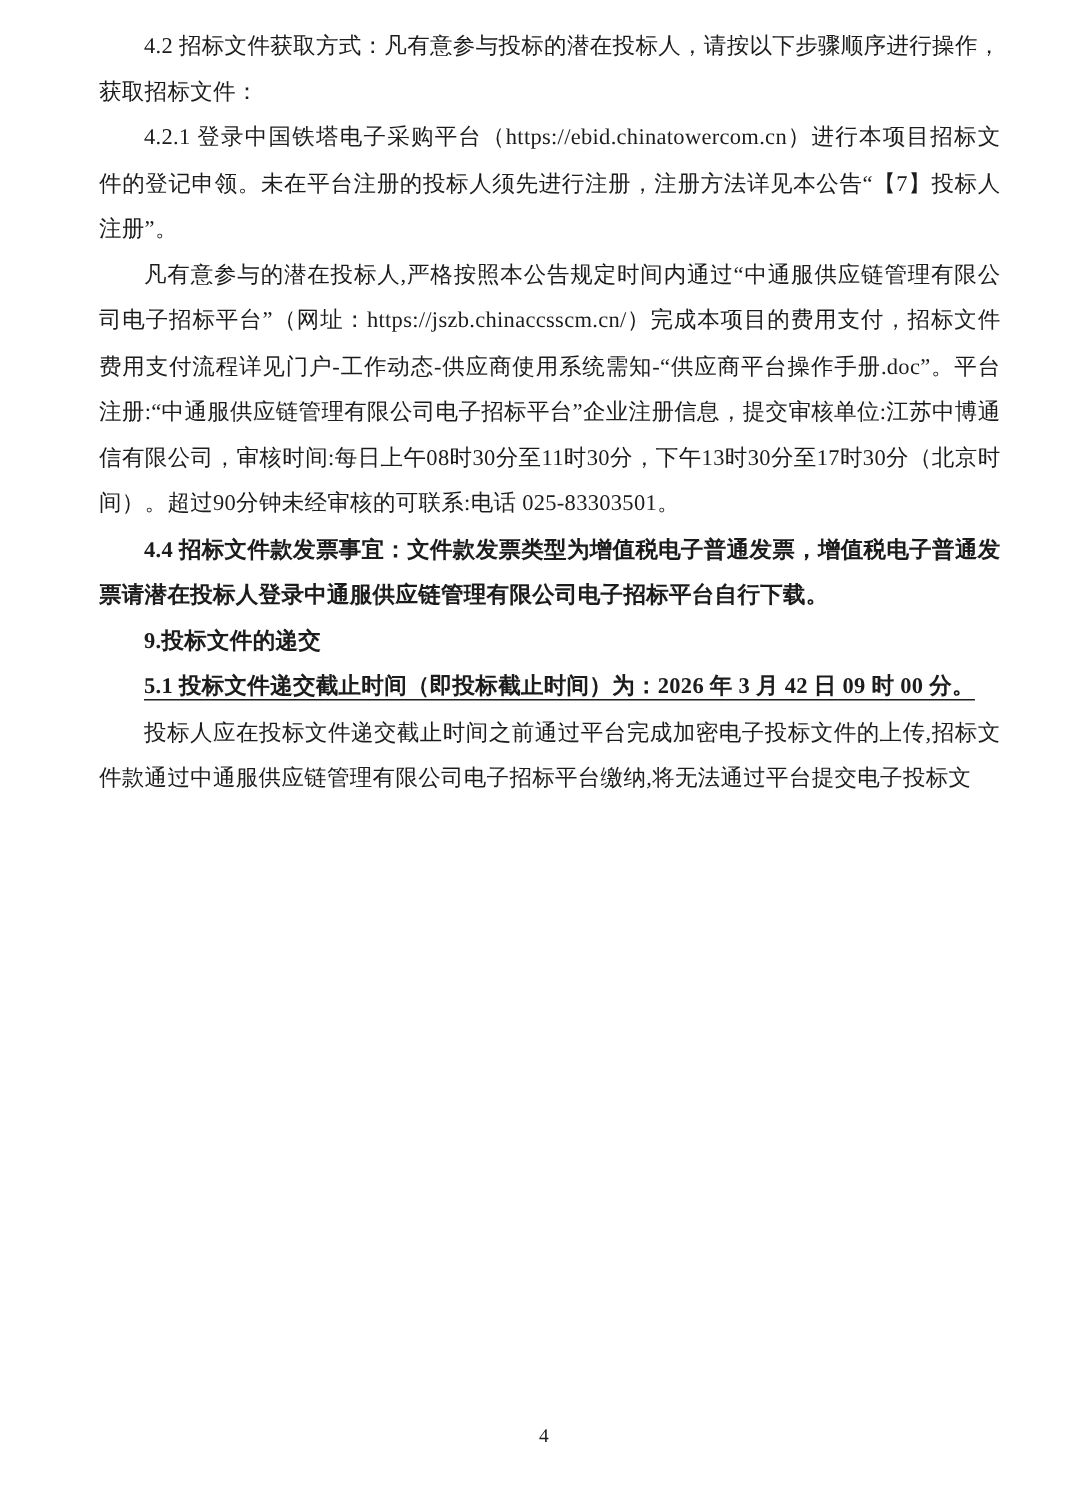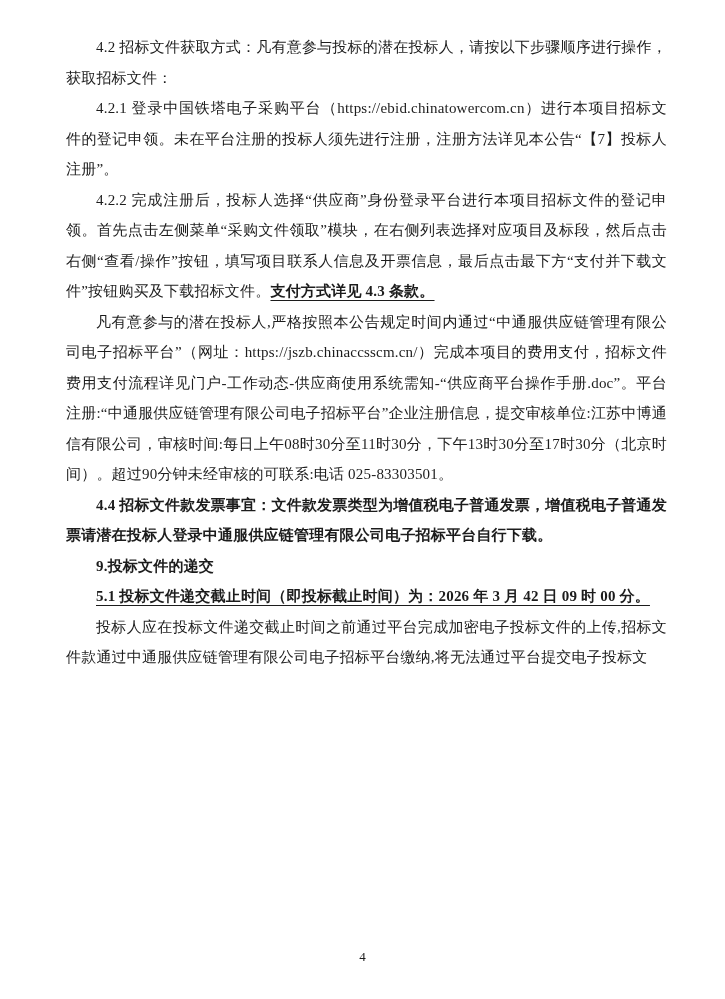--- a/index.html
+++ b/index.html
@@ -7,21 +7,21 @@
     width: 725px;
     height: 999px;
     background: #ffffff;
     position: relative;
     overflow: hidden;
     font-family: "Liberation Serif", "DejaVu Serif", serif;
     color: #1c1c1c;
   }
   .doc-body {
     position: absolute;
-    top: 32px;
+    top: 16px;
     left: 66px;
     right: 58px;
   }
   .para {
     font-size: 15px;
     line-height: 30.5px;
     text-align: justify;
     text-indent: 2em;
     margin: 0;
     letter-spacing: 0.2px;
@@ -45,21 +45,20 @@
     color: #1c1c1c;
   }
 </style>
 </head>
 <body>
 
 <div class="page">
   <div class="doc-body">
       <div class="para"><span class="run-normal">4.2 招标文件获取方式：凡有意参与投标的潜在投标人，请按以下步骤顺序进行操作，获取招标文件：</span></div>
       <div class="para"><span class="run-normal">4.2.1 登录中国铁塔电子采购平台（https://ebid.chinatowercom.cn）进行本项目招标文件的登记申领。未在平台注册的投标人须先进行注册，注册方法详见本公告“【7】投标人注册”。</span></div>
-      <div class="para"><span class="run-normal">4.2.2 完成注册后，投标人选择“供应商”身份登录平台进行本项目招标文件的登记申领。首先点击左侧菜单“采购文件领取”模块，在右侧列表选择对应项目及标段，然后点击右侧“查看/操作”按钮，填写项目联系人信息及开票信息，最后点击最下方“支付并下载文件”按钮购买及下载招标文件。</span><span class="run-bold-underline">支付方式详见 4.3 条款。</span></div>
       <div class="para"><span class="run-normal">凡有意参与的潜在投标人,严格按照本公告规定时间内通过“中通服供应链管理有限公司电子招标平台”（网址：https://jszb.chinaccsscm.cn/）完成本项目的费用支付，招标文件费用支付流程详见门户-工作动态-供应商使用系统需知-“供应商平台操作手册.doc”。平台注册:“中通服供应链管理有限公司电子招标平台”企业注册信息，提交审核单位:江苏中博通信有限公司，审核时间:每日上午08时30分至11时30分，下午13时30分至17时30分（北京时间）。超过90分钟未经审核的可联系:电话 025-83303501。</span></div>
       <div class="para"><span class="run-bold">4.4 招标文件款发票事宜：文件款发票类型为增值税电子普通发票，增值税电子普通发票请潜在投标人登录中通服供应链管理有限公司电子招标平台自行下载。</span></div>
       <div class="para"><span class="run-bold">9.投标文件的递交</span></div>
       <div class="para"><span class="run-bold-underline">5.1 投标文件递交截止时间（即投标截止时间）为：2026 年 3 月 42 日 09 时 00 分。</span></div>
       <div class="para"><span class="run-normal">投标人应在投标文件递交截止时间之前通过平台完成加密电子投标文件的上传,招标文件款通过中通服供应链管理有限公司电子招标平台缴纳,将无法通过平台提交电子投标文</span></div>
     </div>
   <div class="page-footer">
     <span>4</span>
   </div>
 </div>

